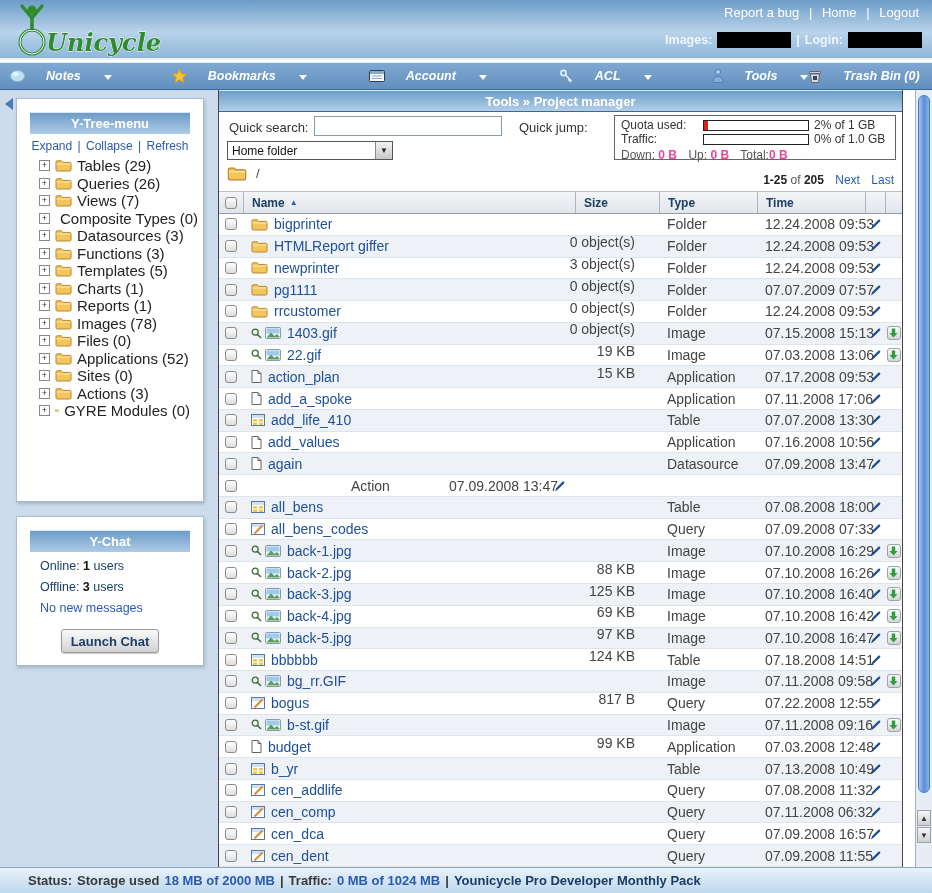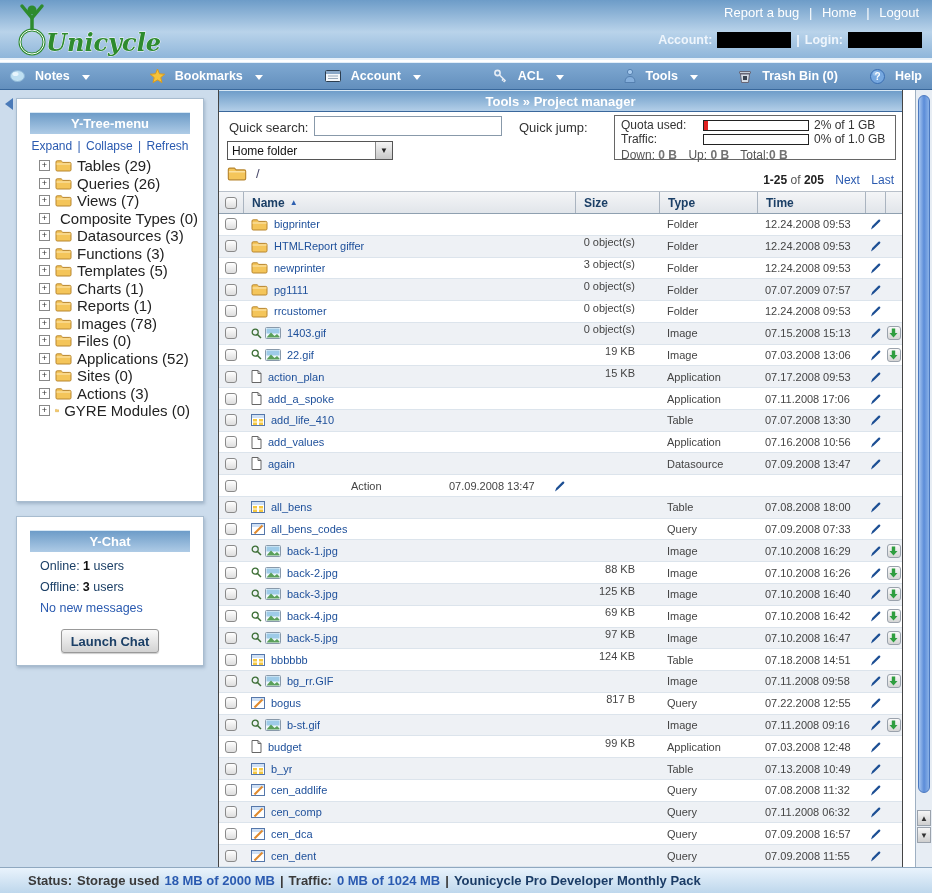--- a/index.html
+++ b/index.html
@@ -13,21 +13,21 @@
   #hdr-links { position:absolute; right:10px; top:5px; color:#fff; font-size:13px; }
   #hdr-links span { margin:0 3px; }
   #hdr-links .lnk { cursor:pointer; }
   #acct-line { position:absolute; right:10px; top:32px; color:#eef5fc; font-size:12.5px; font-weight:bold; display:flex; align-items:center; gap:5px; }
   .redacted { display:inline-block; width:74px; height:16px; background:#000; }
 
   
   #navbar { position:absolute; left:0; top:62px; width:932px; height:28px;
     background:linear-gradient(#7fa9d2, #638fbd); border-top:1px solid #e3eef8; border-bottom:1px solid #38679b;
     display:flex; align-items:center; color:#fff; font-weight:bold; font-size:12.5px; }
-  .nav-item { display:flex; align-items:center; gap:10px; cursor:pointer; white-space:nowrap; }
+  .nav-item { display:flex; align-items:center; gap:21px; cursor:pointer; white-space:nowrap;font-style:italic; }
   .chev { width:0; height:0; border-left:4px solid transparent; border-right:4px solid transparent; border-top:5px solid #fff; margin-left:2px; margin-top:3px; }
   #nav-notes{ margin-left:10px; } #nav-bookmarks{ margin-left:60px; } #nav-account{ margin-left:62px; }
   #nav-acl{ margin-left:72px; } #nav-tools{ margin-left:60px; }
   #nav-trash{ margin-left:auto; margin-right:32px; } #nav-help{ margin-right:10px; }
 
   
   #sidebar { position:absolute; left:0; top:90px; width:218px; height:777px; background:#ccdcec; }
   #collapse-arrow { position:absolute; left:5px; top:8px; width:0; height:0;
     border-top:6px solid transparent; border-bottom:6px solid transparent; border-right:8px solid #4a7ab8; cursor:pointer; }
   .panel { position:absolute; left:16px; width:188px; background:#fff; border:1px solid #a8bccf; padding:13px;
@@ -66,21 +66,21 @@
   #folder-select .sel-text { flex:1; padding-left:4px; font-size:12px; color:#111; }
   #folder-select .sel-btn { width:17px; height:100%; background:linear-gradient(#f4f4f4,#c8c8c8); border-left:1px solid #888;
     font-size:8px; color:#222; display:flex; align-items:center; justify-content:center; }
   #quota-box { position:absolute; right:6px; top:3px; width:282px; height:45px; border:1px solid #666; padding:2px 6px; }
   .q-row { display:flex; align-items:center; height:14px; font-size:12px; color:#333; }
   .q-lab { width:82px; }
   .q-bar { width:106px; height:11px; border:1px solid #222; background:#fff; margin-right:5px; position:relative; }
   .q-fill { position:absolute; left:0; top:0; bottom:0; background:#e02020; }
   .q-txt { color:#333; }
   .q-stats { font-size:12px; color:#555; margin-top:2px; }
-  .q-stats b { color:#737373; margin-right:8px; }
+  .q-stats b { color:#ec4899; margin-right:8px; }
 
   #pathrow { position:relative; height:29px; flex:0 0 auto; }
   #path { position:absolute; left:8px; top:4px; display:flex; align-items:center; gap:9px; }
   #path .slash { color:#446; font-size:13px; }
   #pager { position:absolute; right:8px; bottom:4px; font-size:12px; color:#555; }
   #pager b { color:#222; }
   #pager .plink { color:#2a5ab0; cursor:pointer; margin-left:8px; }
 
   #thead { height:23px; flex:0 0 auto; display:flex; align-items:center;
     background:linear-gradient(#f4f5f7,#e1e5ea); border-top:1px solid #b8c0ca; border-bottom:1px solid #8fa0b0;
@@ -90,21 +90,21 @@
   .col-cb  { width:24px; justify-content:center; flex:0 0 auto; }
   .col-name{ flex:1 1 auto; padding-left:8px; min-width:0; }
   .col-size{ width:84px; flex:0 0 auto; justify-content:flex-end; padding-right:8px; }
   .col-type{ width:98px; flex:0 0 auto; padding-left:8px; }
   .col-time{ width:108px; flex:0 0 auto; padding-left:8px; }
   .col-edit{ width:20px; flex:0 0 auto; justify-content:center; }
   .col-dl  { width:17px; flex:0 0 auto; justify-content:center; }
   .sort-arrow { color:#2d5fb0; font-size:8px; margin-left:5px; }
 
   #rows { flex:1 1 auto; overflow:hidden; }
-  .trow { display:flex; align-items:center; height:21.77px; border-bottom:1px solid #dce4ec; font-size:11px; background:#fff; }
+  .trow { display:flex; align-items:center; height:21.77px; border-bottom:1px solid #dce4ec; font-size:14px; background:#fff; }
   .trow.alt { background:#eef1f5; }
   .trow > div { display:flex; align-items:center; }
   .trow .col-size { color:#444; justify-content:flex-end;margin-top:36px; }
   .trow .col-type { color:#444;margin-left:16px; }
   .trow .col-time { color:#444; white-space:nowrap; }
   .cb { width:12px; height:12px; border:1px solid #8a8a8a; border-radius:3px; background:linear-gradient(#fff,#ddd); cursor:pointer; }
   .name-link { color:#1d4f9a; margin-left:6px; cursor:pointer; white-space:nowrap; overflow:hidden; text-overflow:ellipsis; }
   .icz { display:flex; align-items:center; gap:3px; flex:0 0 auto; }
   .ic { display:none; }
   .icon-folder .ic-folder, .icon-image .ic-image, .icon-doc .ic-doc, .icon-table .ic-table,
@@ -144,21 +144,21 @@
     <text x="38" y="49" font-family="DejaVu Serif, serif" font-style="italic" font-weight="bold" font-size="24" fill="#2e8b2e" stroke="#ffffff" stroke-width="0.8" paint-order="stroke">Unicycle</text>
   </svg>
   <div id="hdr-links">
     <span class="lnk">Report a bug</span>
     <span>|</span>
     <span class="lnk">Home</span>
     <span>|</span>
     <span class="lnk">Logout</span>
   </div>
   <div id="acct-line">
-    <span>Account:</span>
+    <span>Images:</span>
     <span class="redacted"></span>
     <span>|</span>
     <span>Login:</span>
     <span class="redacted"></span>
   </div>
 </div>
 
 <div id="navbar">
   <div class="nav-item" id="nav-notes">
     <svg width="15" height="13" viewBox="0 0 15 13">

